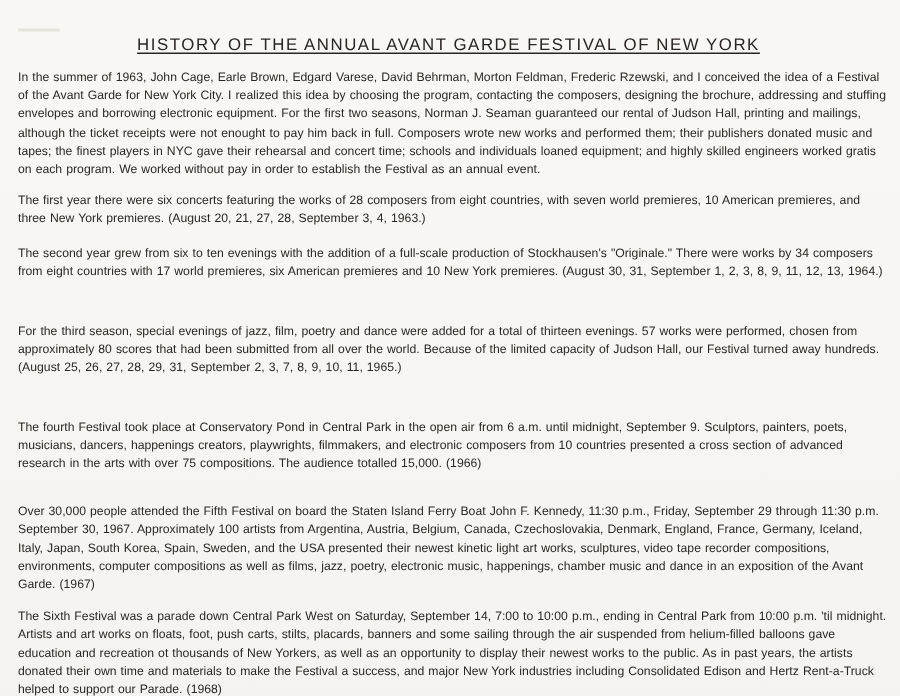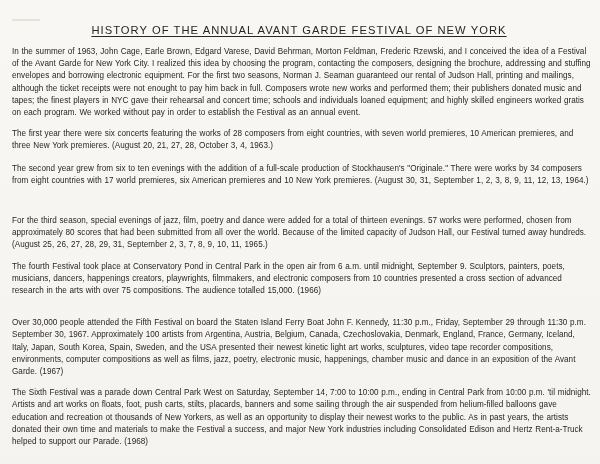--- a/index.html
+++ b/index.html
@@ -49,21 +49,21 @@
       font-size: 8.15px;
       line-height: 12.2px;
       margin: 0 0 10px 0;
       letter-spacing: 0.02px;
       word-spacing: 0.4px;
       color: #2b2623;
     }
     .para.p1 { margin-bottom: 9px; }
     .para.p2 { margin-bottom: 10px; }
     .para.p3 { margin-bottom: 28px; }
-    .para.p4 { margin-bottom: 9px; }
+    .para.p4 { margin-bottom: 27px; }
     .para.p5 { margin-bottom: 20px; }
     .para.p6 { margin-bottom: 9px; }
     .smudge {
       position: absolute;
       left: 12px;
       top: 19px;
       width: 28px;
       height: 2px;
       background: #dcd8cf;
       border-radius: 1px;
@@ -75,20 +75,20 @@
 
 <div class="page">
   <div class="smudge"></div>
 
   <h1 class="title" style="margin:0;font-weight:normal;">
     <span>HISTORY OF THE ANNUAL AVANT GARDE FESTIVAL OF NEW YORK</span>
   </h1>
 
   <div class="body">
     <p class="para p1">In the summer of 1963, John Cage, Earle Brown, Edgard Varese, David Behrman, Morton Feldman, Frederic Rzewski, and I conceived the idea of a Festival of the Avant Garde for New York City.  I realized this idea by choosing the program, contacting the composers, designing the brochure, addressing and stuffing envelopes and borrowing electronic equipment.  For the first two seasons, Norman J. Seaman guaranteed our rental of Judson Hall, printing and mailings, although the ticket receipts were not enought to pay him back in full.  Composers wrote new works and performed them; their publishers donated music and tapes; the finest players in NYC gave their rehearsal and concert time; schools and individuals loaned equipment; and highly skilled engineers worked gratis on each program.  We worked without pay in order to establish the Festival as an annual event.</p>
-    <p class="para p2">The first year there were six concerts featuring the works of 28 composers from eight countries, with seven world premieres, 10 American premieres, and three New York premieres.  (August 20, 21, 27, 28, October 3, 4, 1963.)</p>
+    <p class="para p2">The first year there were six concerts featuring the works of 28 composers from eight countries, with seven world premieres, 10 American premieres, and three New York premieres.  (August 20, 21, 27, 28, September 3, 4, 1963.)</p>
     <p class="para p3">The second year grew from six to ten evenings with the addition of a full-scale production of Stockhausen's "Originale."  There were works by 34 composers from eight countries with 17 world premieres, six American premieres and 10 New York premieres.  (August 30, 31, September 1, 2, 3, 8, 9, 11, 12, 13, 1964.)</p>
     <p class="para p4">For the third season, special evenings of jazz, film, poetry and dance were added for a total of thirteen evenings.  57 works were performed, chosen from approximately 80 scores that had been submitted from all over the world.  Because of the limited capacity of Judson Hall, our Festival turned away hundreds.  (August 25, 26, 27, 28, 29, 31, September 2, 3, 7, 8, 9, 10, 11, 1965.)</p>
     <p class="para p5">The fourth Festival took place at Conservatory Pond in Central Park in the open air from 6 a.m. until midnight, September 9.  Sculptors, painters, poets, musicians, dancers, happenings creators, playwrights, filmmakers, and electronic composers from 10 countries presented a cross section of advanced research in the arts with over 75 compositions.  The audience totalled 15,000.  (1966)</p>
     <p class="para p6">Over 30,000 people attended the Fifth Festival on board the Staten Island Ferry Boat John F. Kennedy, 11:30 p.m., Friday, September 29 through 11:30 p.m. September 30, 1967.  Approximately 100 artists from Argentina, Austria, Belgium, Canada, Czechoslovakia, Denmark, England, France, Germany, Iceland, Italy, Japan, South Korea, Spain, Sweden, and the USA presented their newest kinetic light art works, sculptures, video tape recorder compositions, environments, computer compositions as well as films, jazz, poetry, electronic music, happenings, chamber music and dance in an exposition of the Avant Garde.  (1967)</p>
     <p class="para p7">The Sixth Festival was a parade down Central Park West on Saturday, September 14, 7:00 to 10:00 p.m., ending in Central Park from 10:00 p.m. 'til midnight.  Artists and art works on floats, foot, push carts, stilts, placards, banners and some sailing through the air suspended from helium-filled balloons gave education and recreation ot thousands of New Yorkers, as well as an opportunity to display their newest works to the public.  As in past years, the artists donated their own time and materials to make the Festival a success, and major New York industries including Consolidated Edison and Hertz Rent-a-Truck helped to support our Parade.  (1968)</p>
   </div>
 </div>
 
 </body></html>

